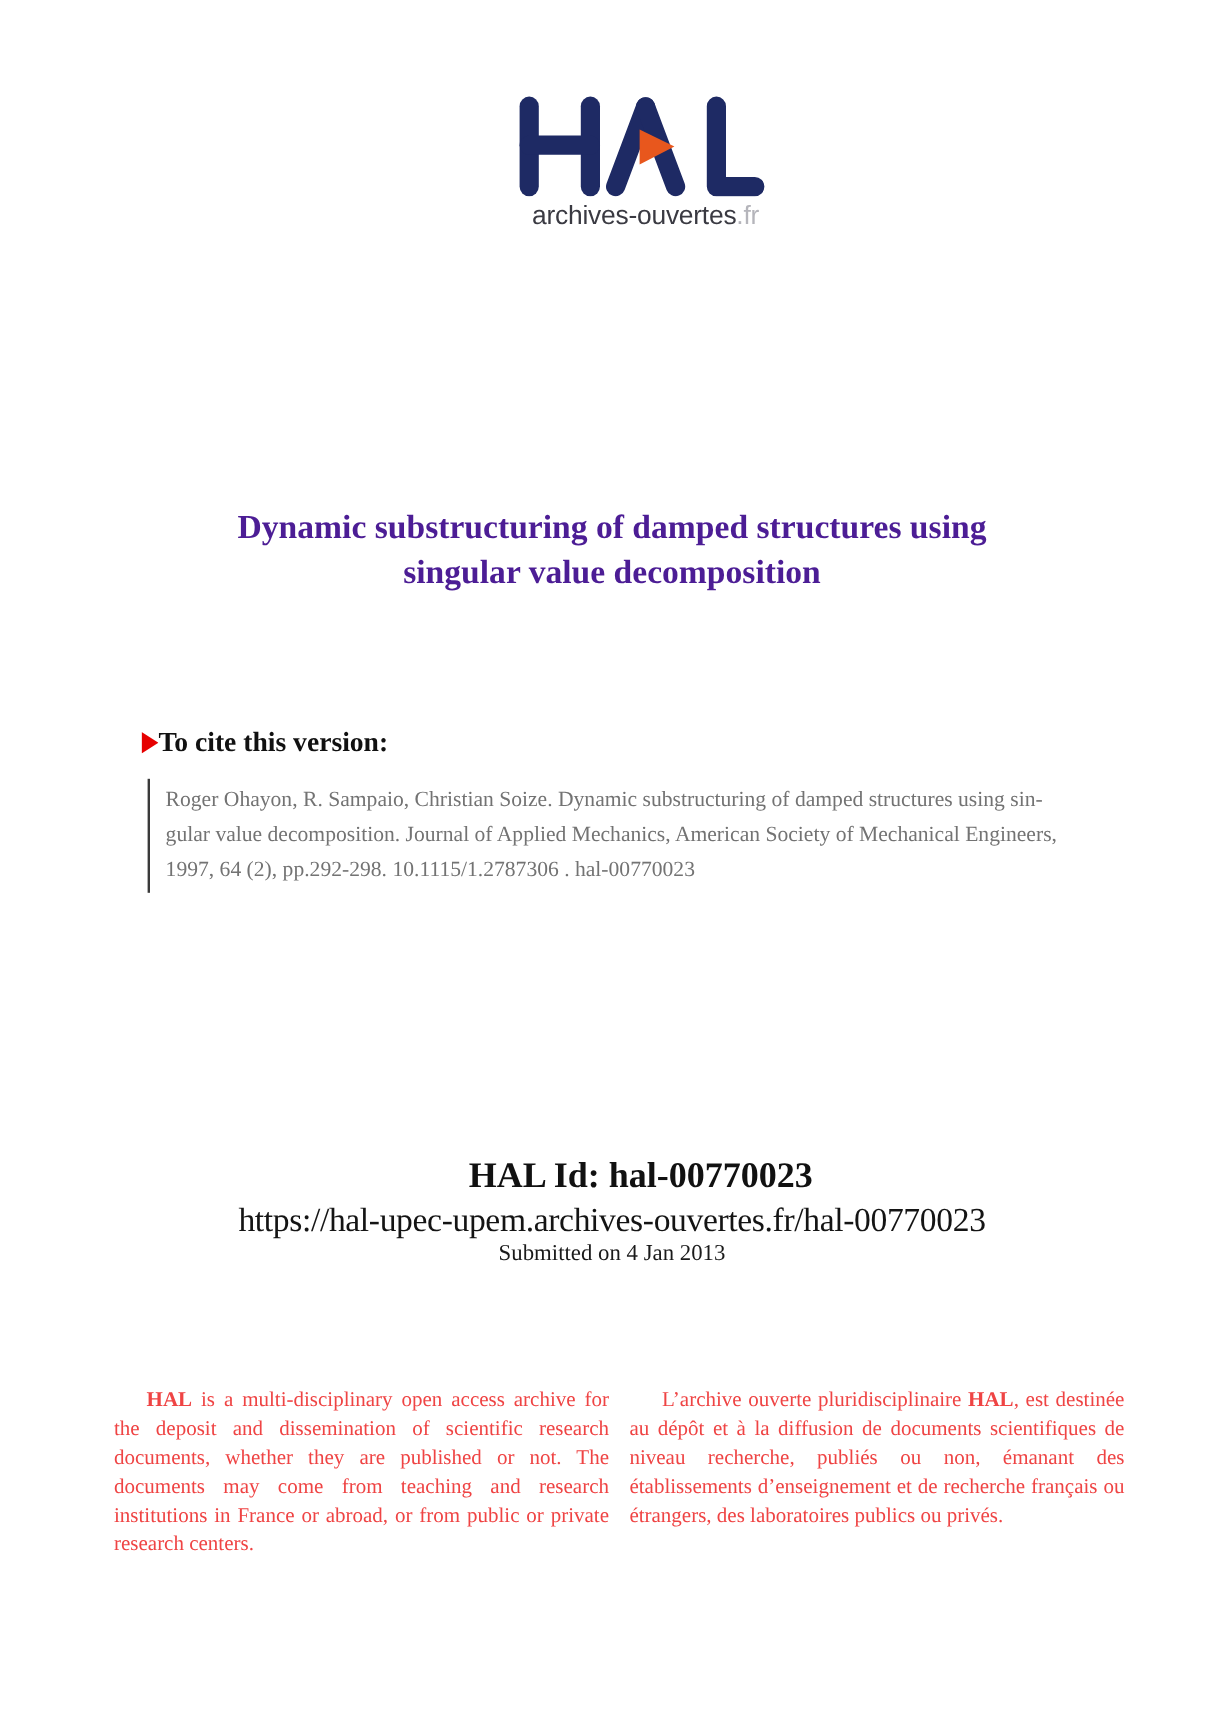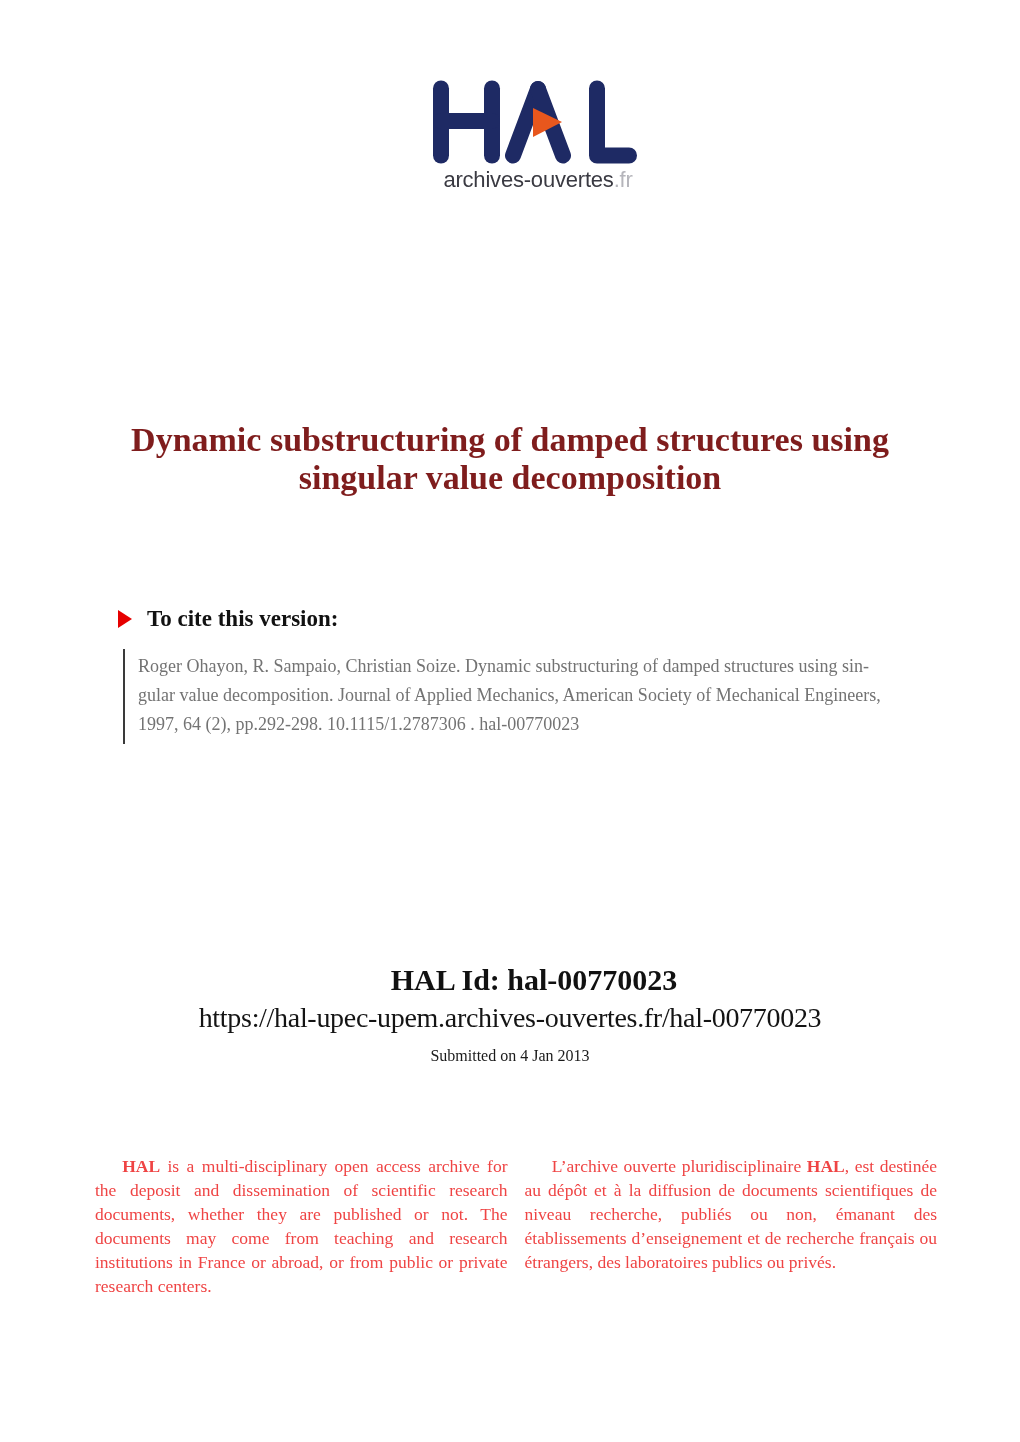--- a/index.html
+++ b/index.html
@@ -20,48 +20,48 @@
     font-family:"Liberation Sans","DejaVu Sans",sans-serif;
     font-size:22px;letter-spacing:-0.2px;font-weight:500;
     white-space:nowrap;
   }
   .logo-subtitle .main{color:#3a3a42;}
   .logo-subtitle .fr{color:#b5b5bb;}
 
   
   .title-block{position:absolute;left:0;right:0;top:421px;text-align:center;}
   .title-line{
-    font-weight:bold;font-size:34px;line-height:38px;color:#7f1d1d;
+    font-weight:bold;font-size:28px;line-height:38px;color:#4c1d95;
   }
   .authors{margin-top:10px;font-size:23px;color:#1a1a1a;}
 
   
   .cite-heading{
     position:absolute;left:118px;top:606px;
-    display:flex;align-items:center;gap:15px;
+    display:flex;align-items:center;
   }
   .cite-heading .bullet{display:block;}
   .cite-heading .label{font-weight:bold;font-size:23px;color:#111;}
 
   .citation-block{
     position:absolute;left:123px;top:649px;width:828px;
     border-left:2px solid #3a3a3a;
     padding:3px 0 5px 13px;
     font-size:18px;line-height:29px;color:#737373;
     white-space:pre-line;
   }
 
   
   .halid-block{position:absolute;left:0;right:0;top:963px;text-align:center;}
   .halid-line{font-weight:bold;font-size:30px;color:#111;padding-left:48px;}
   .hal-url{
     margin-top:5px;font-size:28px;letter-spacing:-0.3px;color:#141414;
     text-decoration:none;display:block;
   }
-  .submitted{margin-top:13px;font-size:16px;color:#1a1a1a;}
+  .submitted{font-size:19px;color:#1a1a1a;}
 
   
   .footer-cols{
     position:absolute;left:95px;top:1154px;width:842px;
     display:flex;gap:17px;
   }
   .footer-cols p{
     flex:1 1 0;margin:0;
     font-size:17.5px;line-height:24px;
     text-align:justify;text-indent:1.55em;

